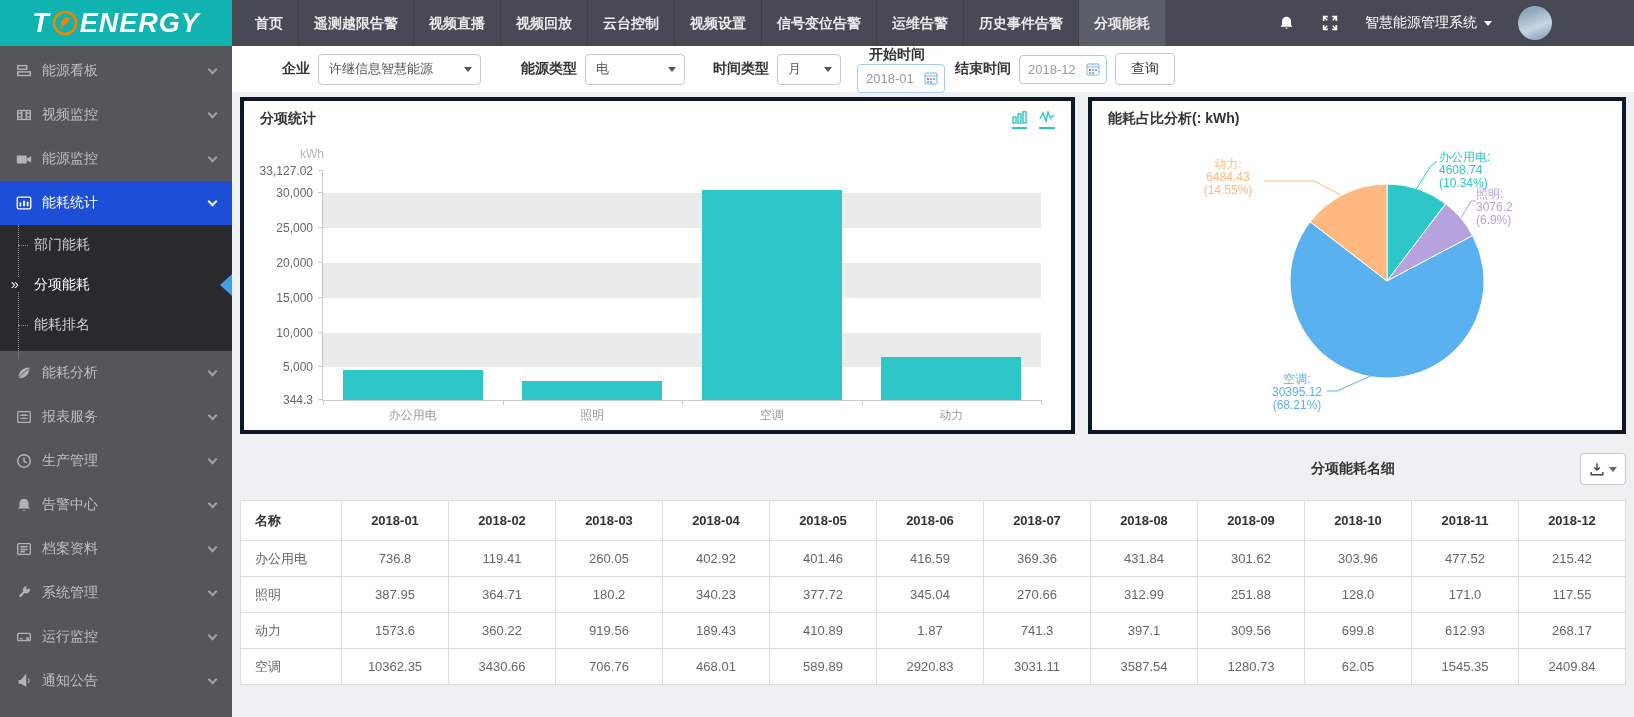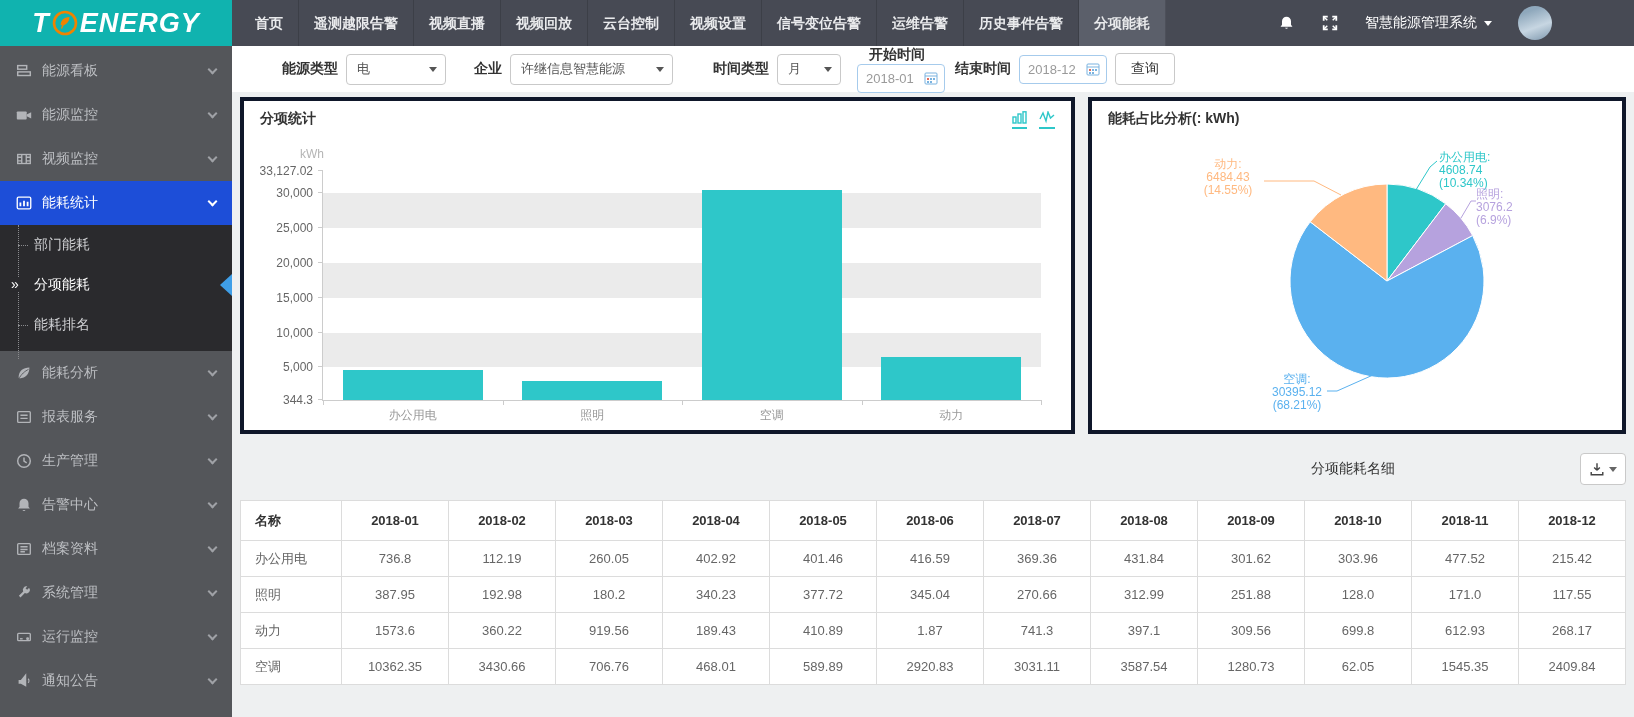--- a/index.html
+++ b/index.html
@@ -69,21 +69,21 @@
   .bar { position:absolute; bottom:0; background:#2ec7c9; transform:translateX(-50%); z-index:2; }
   .ytick { position:absolute; right:calc(100% + 10px); transform:translateY(50%); font-size:12px; color:#666; white-space:nowrap; }
   .ytickmark { position:absolute; right:100%; width:5px; height:1px; background:#ccc; }
   .xlabel { position:absolute; top:calc(100% + 7px); transform:translateX(-50%); font-size:12px; color:#999; white-space:nowrap; }
   .xtickmark { position:absolute; top:100%; width:1px; height:5px; background:#ccc; }
 
   .pie-svg { position:absolute; inset:0; }
   .pie-label { position:absolute; font-size:12px; line-height:13px; z-index:3; }
 
   .table-title-row { margin:21px 8px 0 8px; height:28px; display:flex; align-items:center; justify-content:flex-end; }
-  .table-title { font-size:14px; font-weight:normal; color:#333; margin-right:185px; }
+  .table-title { font-size:14px; font-weight:bold; color:#333; margin-right:185px; }
   .export-btn { width:46px; height:32px; border:1px solid #c9c9c9; border-radius:4px; background:#fff;
       display:flex; align-items:center; justify-content:center; gap:4px; cursor:pointer; }
   .export-caret { width:0; height:0; border-left:4px solid transparent; border-right:4px solid transparent; border-top:5px solid #666; }
 
   .table-wrap { margin:17px 8px 0 8px; }
   table { width:100%; border-collapse:collapse; background:#fff; table-layout:fixed; }
   th, td { border:1px solid #dcdcdc; font-size:13px; text-align:center; }
   th { height:40px; color:#333; font-weight:bold; }
   td { height:36px; color:#666; }
   th:first-child, td:first-child { width:101px; text-align:left; padding-left:14px; }
@@ -136,36 +136,36 @@
         <svg width="18" height="18" viewBox="0 0 20 20" fill="none" stroke="currentColor" stroke-width="1.6">
           <rect x="3" y="4" width="10" height="4"></rect>
           <rect x="3" y="11" width="14" height="4"></rect>
         </svg>
       </span>
       <span>能源看板</span>
       <span class="chev"></span>
     </div>
     <div class="side-item">
       <span class="icon">
+        <svg width="18" height="18" viewBox="0 0 20 20" fill="none" stroke="currentColor" stroke-width="1.5">
+          <rect x="3" y="5" width="14" height="10"></rect>
+          <path d="M7.5 5v10M12.5 5v10M3 8h4.5M3 12h4.5M12.5 8H17M12.5 12H17"></path>
+        </svg>
+      </span>
+      <span>视频监控</span>
+      <span class="chev"></span>
+    </div>
+    <div class="side-item">
+      <span class="icon">
         <svg width="18" height="18" viewBox="0 0 20 20" fill="currentColor">
           <rect x="2" y="6" width="11" height="9" rx="1"></rect>
           <path d="M13 9.5l5-2.5v7l-5-2.5z"></path>
         </svg>
       </span>
       <span>能源监控</span>
-      <span class="chev"></span>
-    </div>
-    <div class="side-item">
-      <span class="icon">
-        <svg width="18" height="18" viewBox="0 0 20 20" fill="none" stroke="currentColor" stroke-width="1.5">
-          <rect x="3" y="5" width="14" height="10"></rect>
-          <path d="M7.5 5v10M12.5 5v10M3 8h4.5M3 12h4.5M12.5 8H17M12.5 12H17"></path>
-        </svg>
-      </span>
-      <span>视频监控</span>
       <span class="chev"></span>
     </div>
     <div class="side-item expanded">
       <span class="icon">
         <svg width="18" height="18" viewBox="0 0 20 20" fill="none" stroke="currentColor" stroke-width="1.5">
           <rect x="2.5" y="3.5" width="15" height="13" rx="1.5"></rect>
           <path d="M6 13.5V9.5M10 13.5v-6M14 13.5v-5" stroke-width="2"></path>
         </svg>
       </span>
       <span>能耗统计</span>
@@ -262,31 +262,31 @@
           <path d="M14.5 7.5c1.4 1 1.4 3.5 0 4.5" stroke="currentColor" stroke-width="1.2" fill="none"></path>
         </svg>
       </span>
       <span>通知公告</span>
       <span class="chev"></span>
     </div>
   </aside>
 
 <main class="content">
   <div class="filterbar">
+    <div class="fgroup" style="margin-right:40px;">
+      <span class="flabel">企业</span>
+      <div class="fselect" style="width:163px;">
+        <span>许继信息智慧能源</span>
+          <i class="sel-caret"></i>
+      </div>
+    </div>
     <div class="fgroup" style="margin-right:28px;">
       <span class="flabel">能源类型</span>
       <div class="fselect" style="width:100px;">
         <span>电</span>
-          <i class="sel-caret"></i>
-      </div>
-    </div>
-    <div class="fgroup" style="margin-right:40px;">
-      <span class="flabel">企业</span>
-      <div class="fselect" style="width:163px;">
-        <span>许继信息智慧能源</span>
           <i class="sel-caret"></i>
       </div>
     </div>
     <div class="fgroup" style="margin-right:16px;">
       <span class="flabel">时间类型</span>
       <div class="fselect" style="width:64px;">
         <span>月</span>
           <i class="sel-caret"></i>
       </div>
     </div>
@@ -438,36 +438,36 @@
             <th>2018-09</th>
             <th>2018-10</th>
             <th>2018-11</th>
             <th>2018-12</th>
           </tr>
         </thead>
       <tbody id="table-body">
           <tr>
             <td>办公用电</td>
             <td>736.8</td>
-            <td>112.19</td>
+            <td>119.41</td>
             <td>260.05</td>
             <td>402.92</td>
             <td>401.46</td>
             <td>416.59</td>
             <td>369.36</td>
             <td>431.84</td>
             <td>301.62</td>
             <td>303.96</td>
             <td>477.52</td>
             <td>215.42</td>
           </tr>
           <tr>
             <td>照明</td>
             <td>387.95</td>
-            <td>192.98</td>
+            <td>364.71</td>
             <td>180.2</td>
             <td>340.23</td>
             <td>377.72</td>
             <td>345.04</td>
             <td>270.66</td>
             <td>312.99</td>
             <td>251.88</td>
             <td>128.0</td>
             <td>171.0</td>
             <td>117.55</td>

